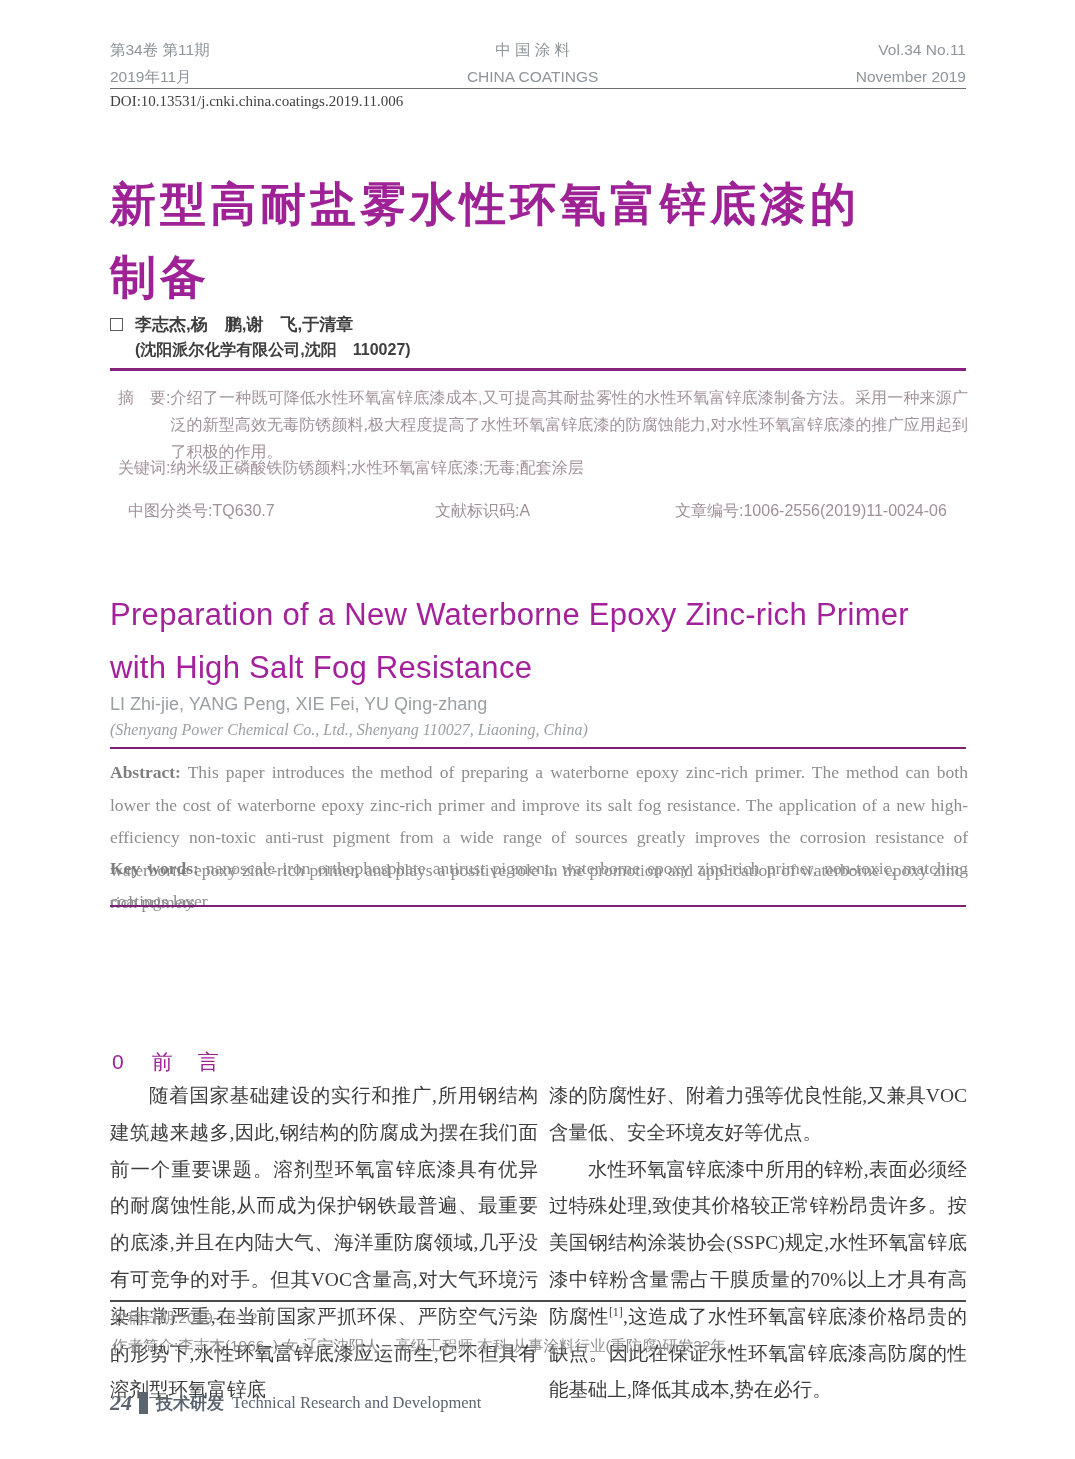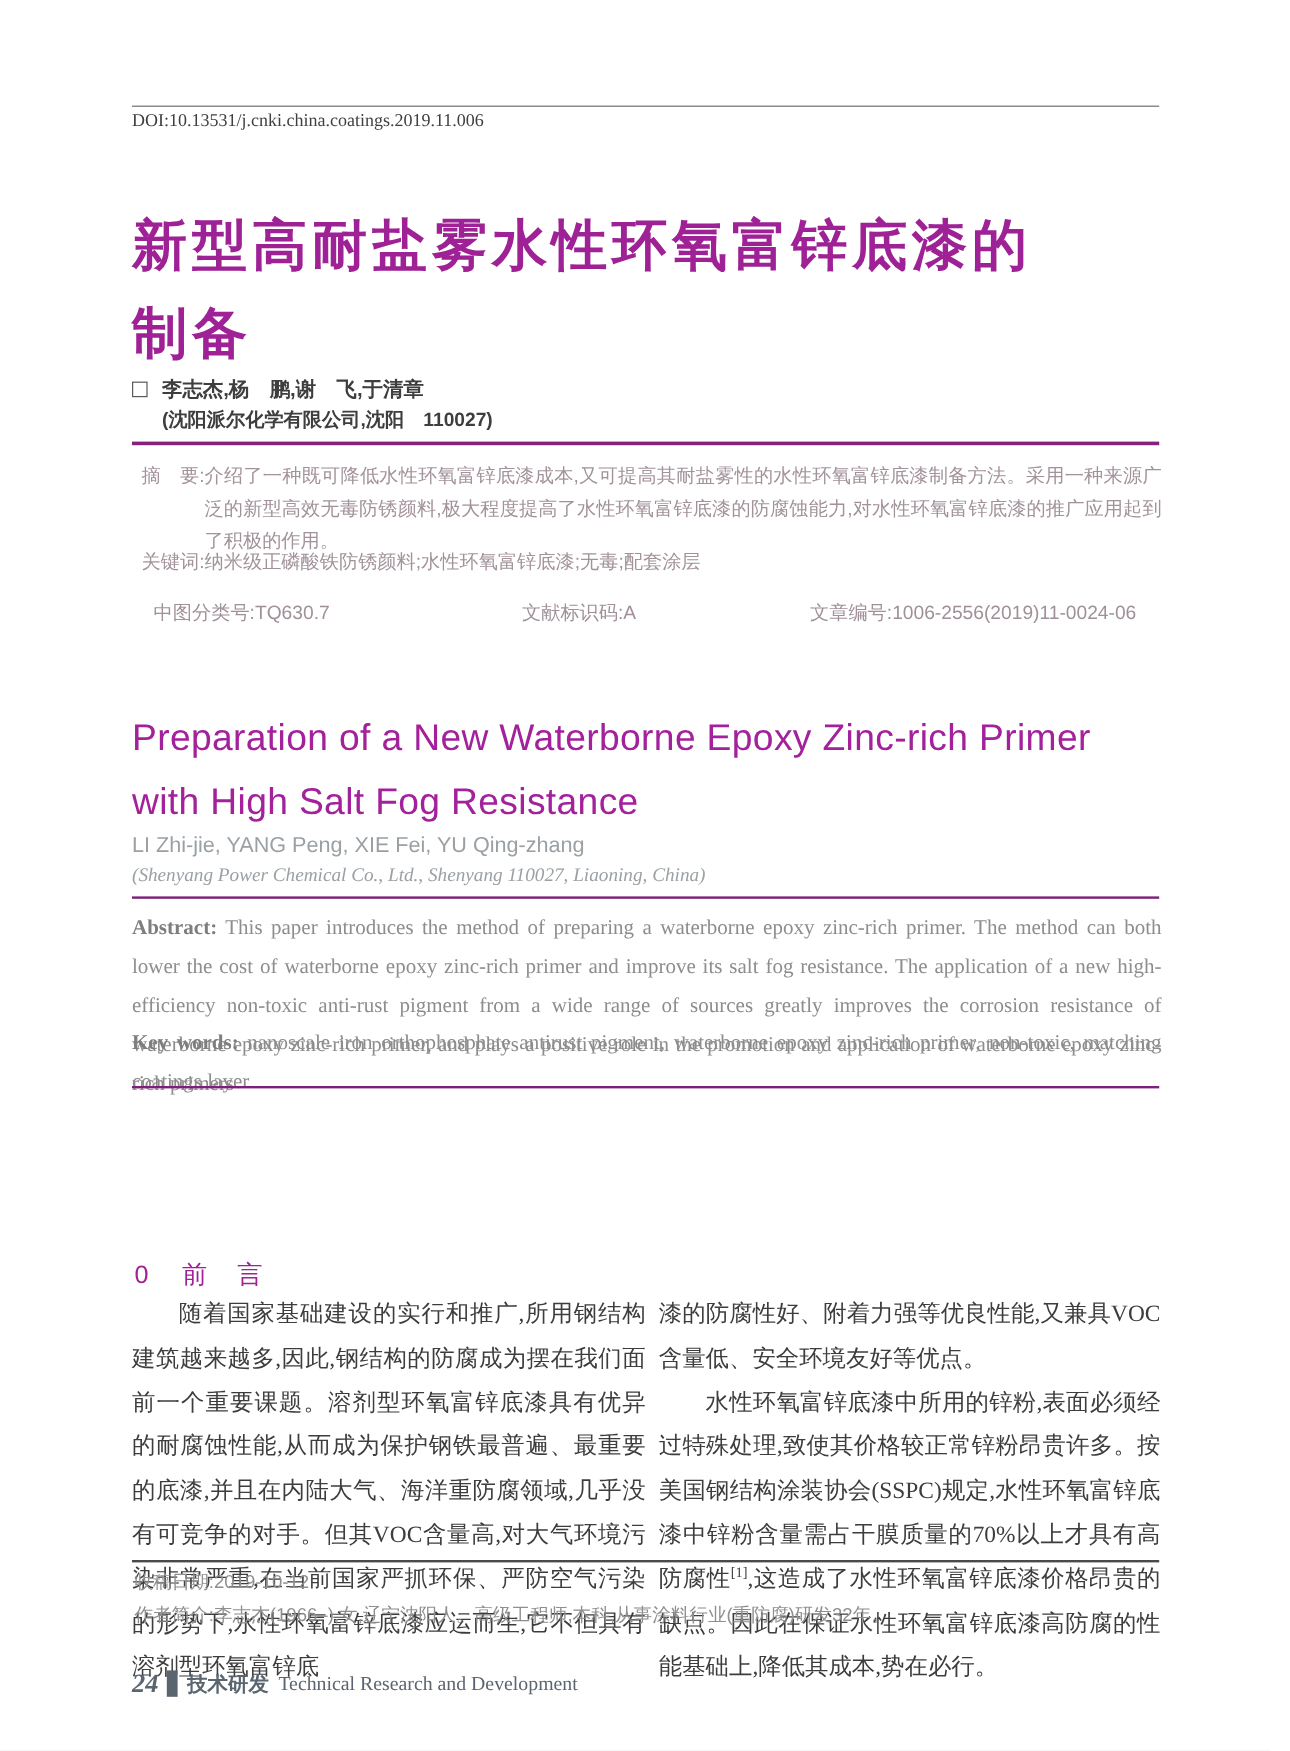--- a/index.html
+++ b/index.html
@@ -126,20 +126,34 @@
   }
   .pf-bar { width: 9px; height: 22px; background: #5b6570; margin-right: 8px; }
   .pf-cn { font-size: 17px; font-weight: bold; margin-right: 8px; }
   .pf-en { font-family: "Liberation Serif", serif; font-size: 16.5px; }
 </style>
 </head>
 <body>
 
 <div class="page">
 
+  <div class="abs jheader">
+    <div class="col-l">
+      <div>第34卷 第11期</div>
+      <div>2019年11月</div>
+    </div>
+    <div class="col-c">
+      <div>中 国 涂 料</div>
+      <div>CHINA COATINGS</div>
+    </div>
+    <div class="col-r">
+      <div>Vol.34  No.11</div>
+      <div>November  2019</div>
+    </div>
+  </div>
   <div class="abs hrule1"></div>
   <div class="abs doi">DOI:10.13531/j.cnki.china.coatings.2019.11.006</div>
 
   <div class="abs title-cn">
     <div>新型高耐盐雾水性环氧富锌底漆的</div>
     <div>制备</div>
   </div>
   <div class="abs authors-cn">
     <span class="author-square"></span>
     <span>李志杰,杨　鹏,谢　飞,于清章</span>

